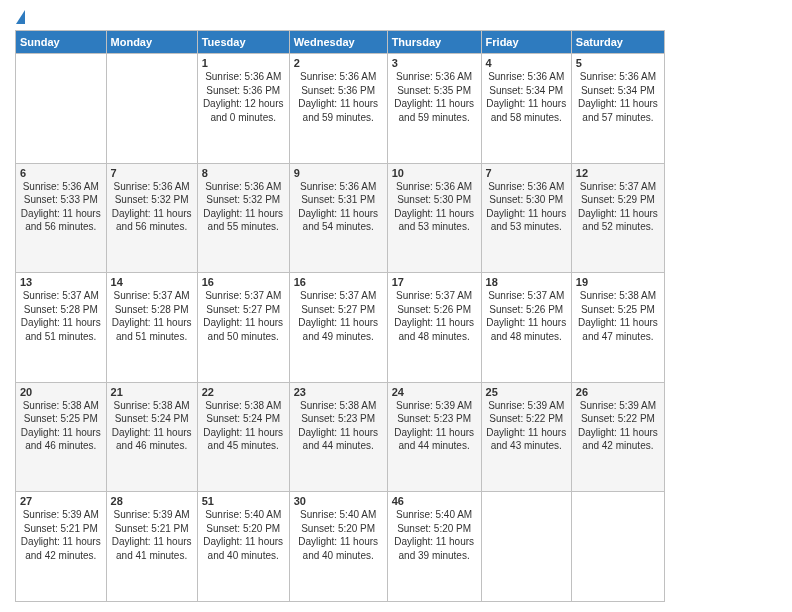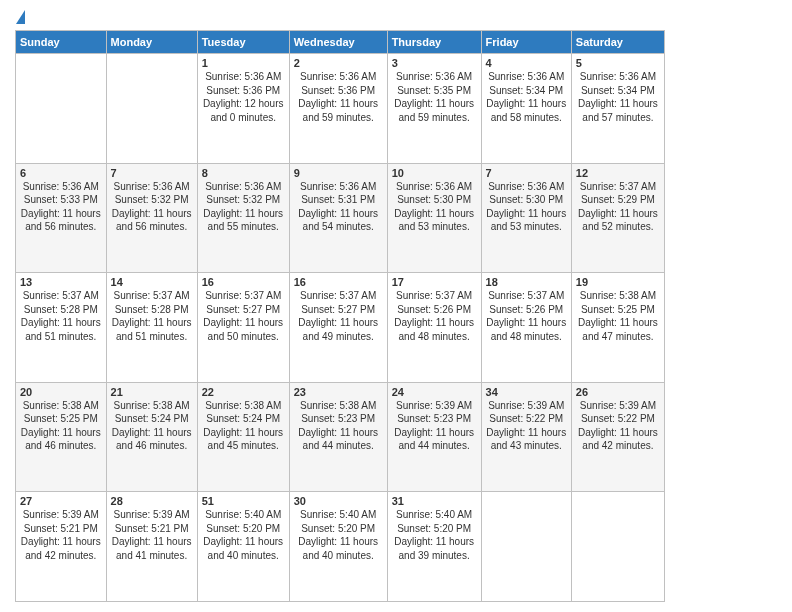--- a/index.html
+++ b/index.html
@@ -308,21 +308,21 @@
 and 44 minutes.</div>
           </td>
           <td>
             <span class="day-number">24</span>
             <div class="cell-info" style="white-space: pre-line;">Sunrise: 5:39 AM
 Sunset: 5:23 PM
 Daylight: 11 hours
 and 44 minutes.</div>
           </td>
           <td>
-            <span class="day-number">34</span>
+            <span class="day-number">25</span>
             <div class="cell-info" style="white-space: pre-line;">Sunrise: 5:39 AM
 Sunset: 5:22 PM
 Daylight: 11 hours
 and 43 minutes.</div>
           </td>
           <td>
             <span class="day-number">26</span>
             <div class="cell-info" style="white-space: pre-line;">Sunrise: 5:39 AM
 Sunset: 5:22 PM
 Daylight: 11 hours
@@ -352,21 +352,21 @@
 and 40 minutes.</div>
           </td>
           <td>
             <span class="day-number">30</span>
             <div class="cell-info" style="white-space: pre-line;">Sunrise: 5:40 AM
 Sunset: 5:20 PM
 Daylight: 11 hours
 and 40 minutes.</div>
           </td>
           <td>
-            <span class="day-number">31</span>
+            <span class="day-number">46</span>
             <div class="cell-info" style="white-space: pre-line;">Sunrise: 5:40 AM
 Sunset: 5:20 PM
 Daylight: 11 hours
 and 39 minutes.</div>
           </td>
           <td class="empty-cell"></td>
           <td class="empty-cell"></td>
         </tr>
       </tbody>
   </table>

